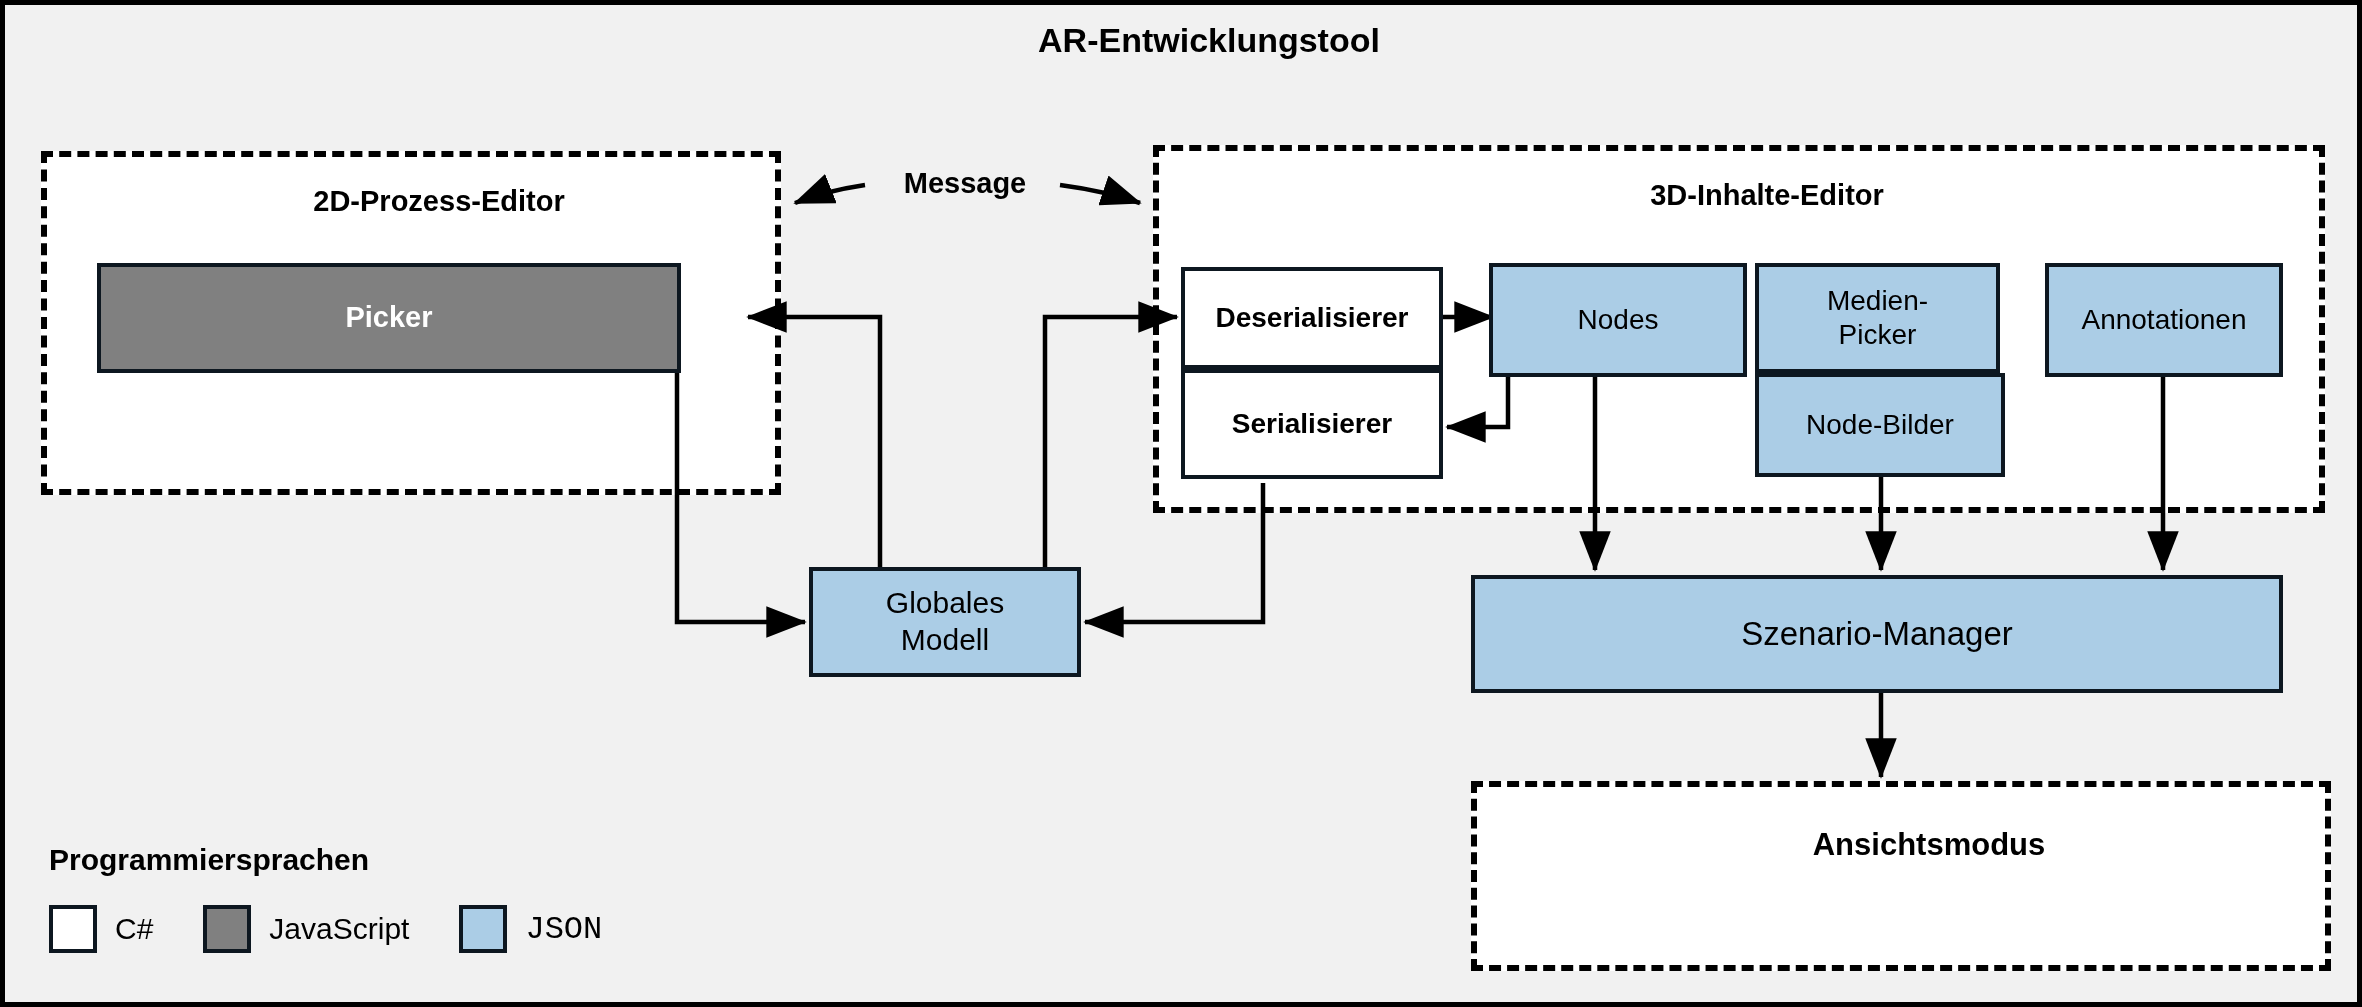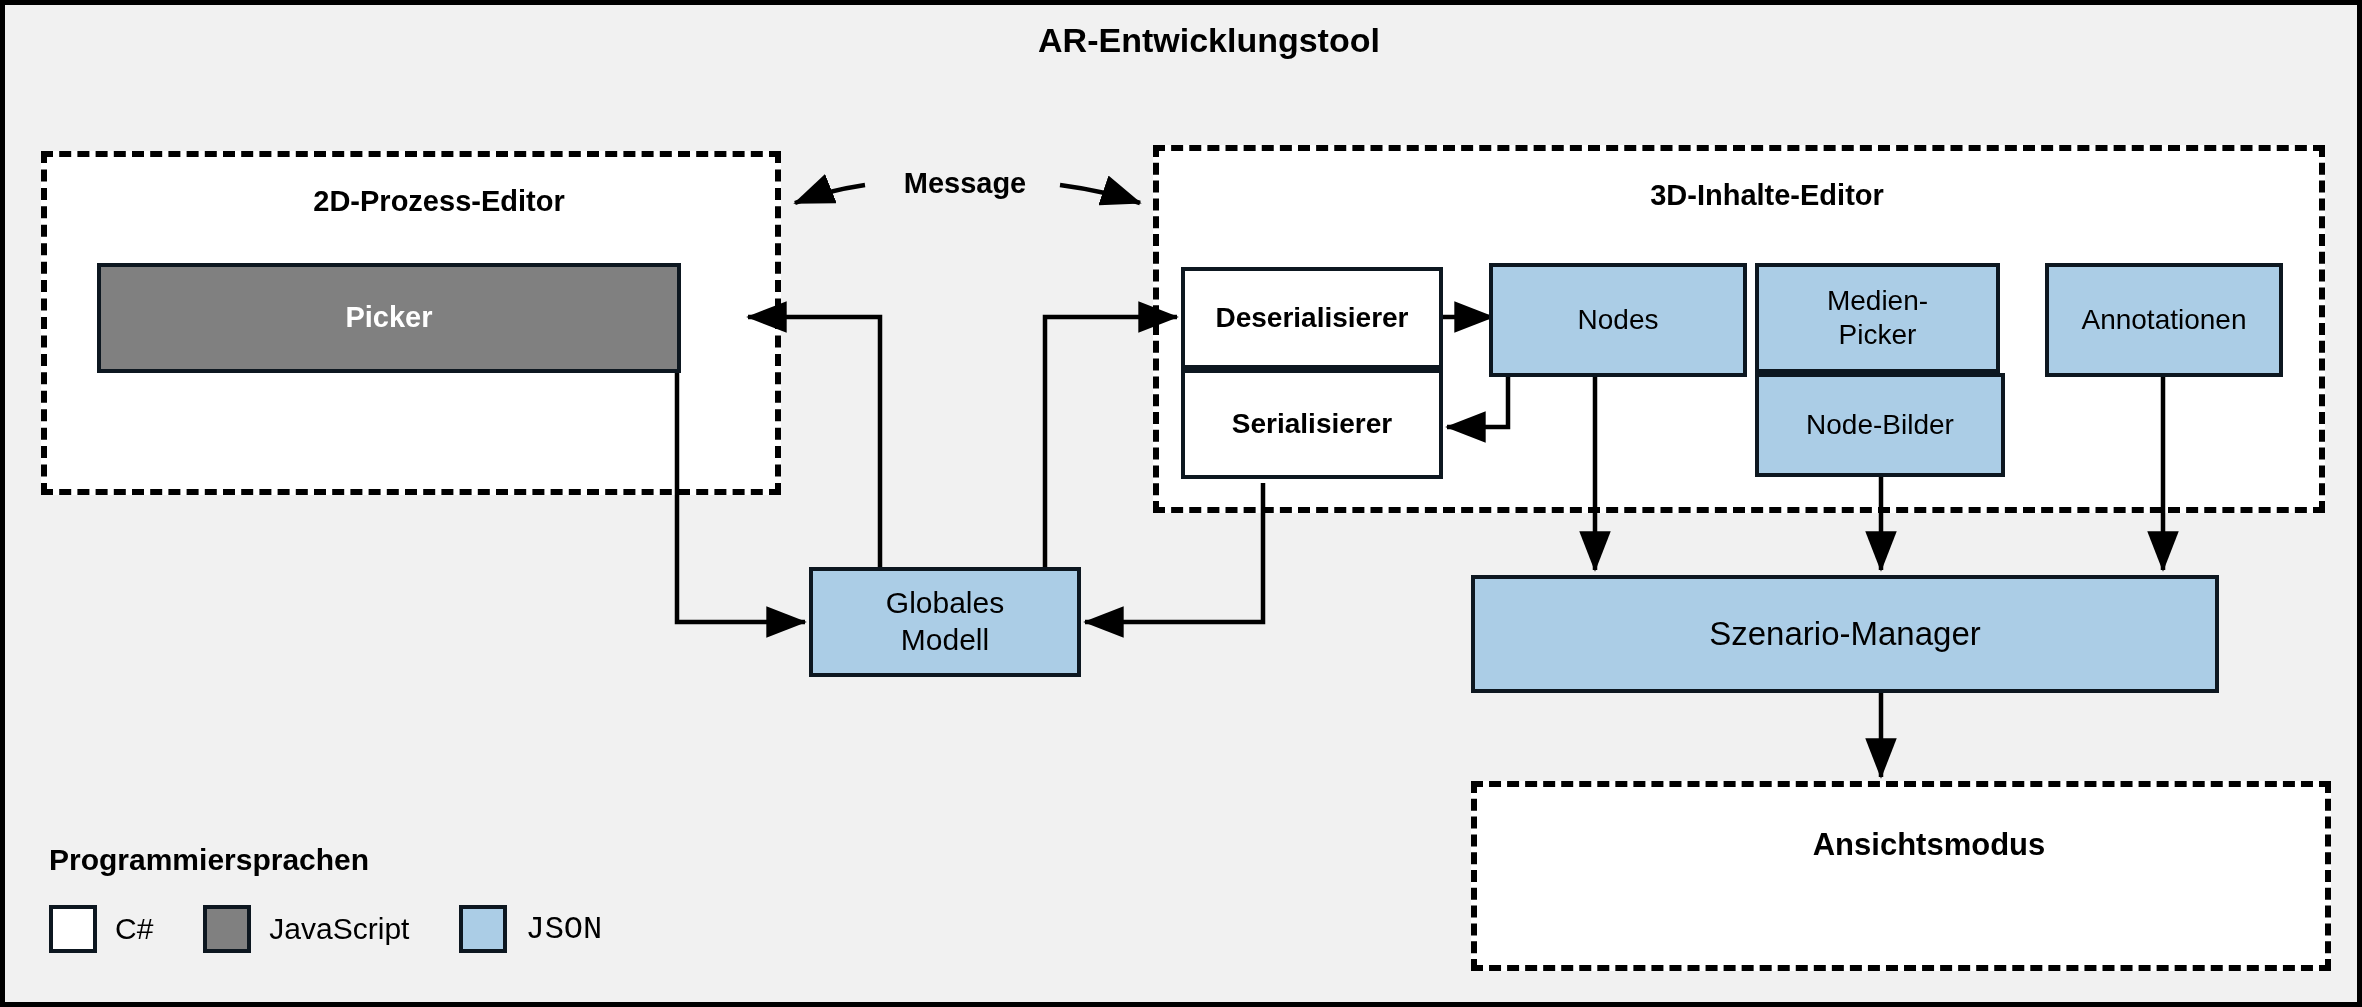--- a/index.html
+++ b/index.html
@@ -160,21 +160,21 @@
 
   <div class="nodebox fill-json" style="left:1750px; top:368px; width:250px; height:104px; font-size:28px;">Node-Bilder</div>
 
   <div class="nodebox fill-json" style="left:2040px; top:258px; width:238px; height:114px; font-size:28px;">Annotationen</div>
 
   <div class="nodebox fill-json" style="left:804px; top:562px; width:272px; height:110px; font-size:30px; flex-direction:column;">
     <span>Globales</span>
     <span>Modell</span>
   </div>
 
-  <div class="nodebox fill-json" style="left:1466px; top:570px; width:748px; height:118px; font-size:33px;">Szenario-Manager</div>
+  <div class="nodebox fill-json" style="left:1466px; top:570px; width:812px; height:118px; font-size:33px;">Szenario-Manager</div>
 
   <div class="legend-title" style="left:44px; top:838px; font-size:30px;">Programmiersprachen</div>
 
   <div class="legend-row" style="left:44px; top:900px;">
 
     <div class="legend-item">
       <span class="legend-swatch" style="background:#ffffff;"></span>
       <span class="legend-label" style="font-size:30px;">C#</span>
     </div>
 

